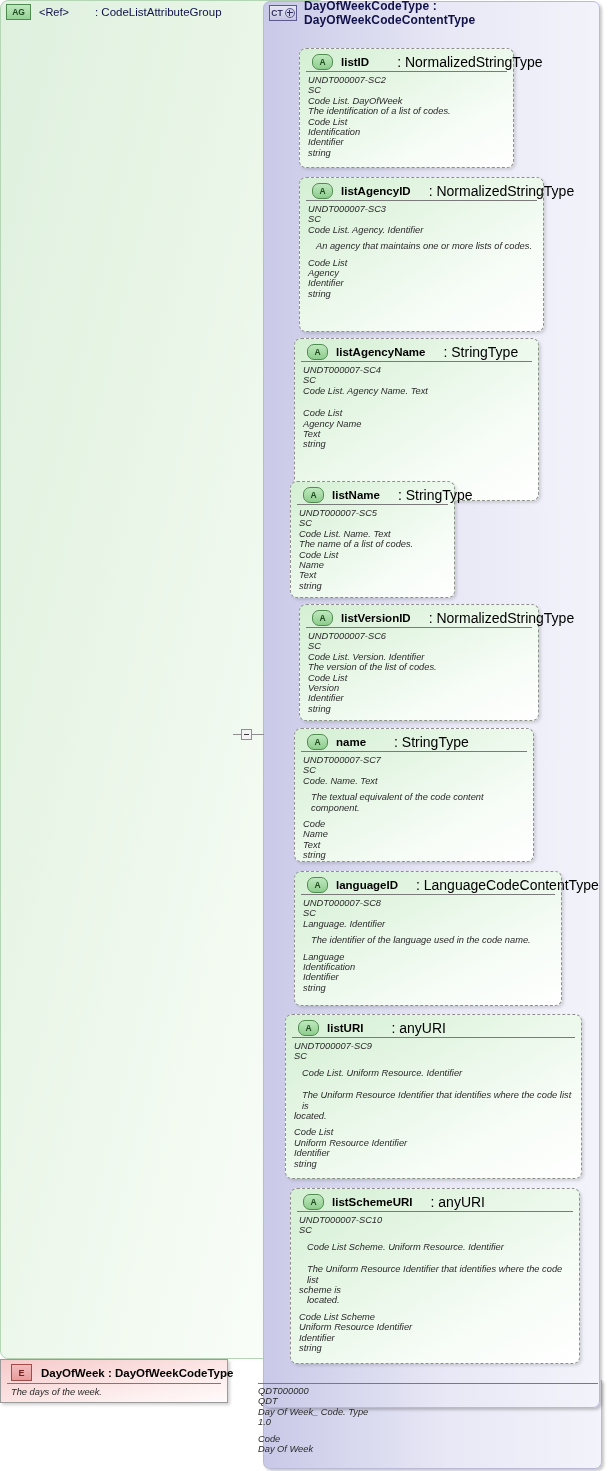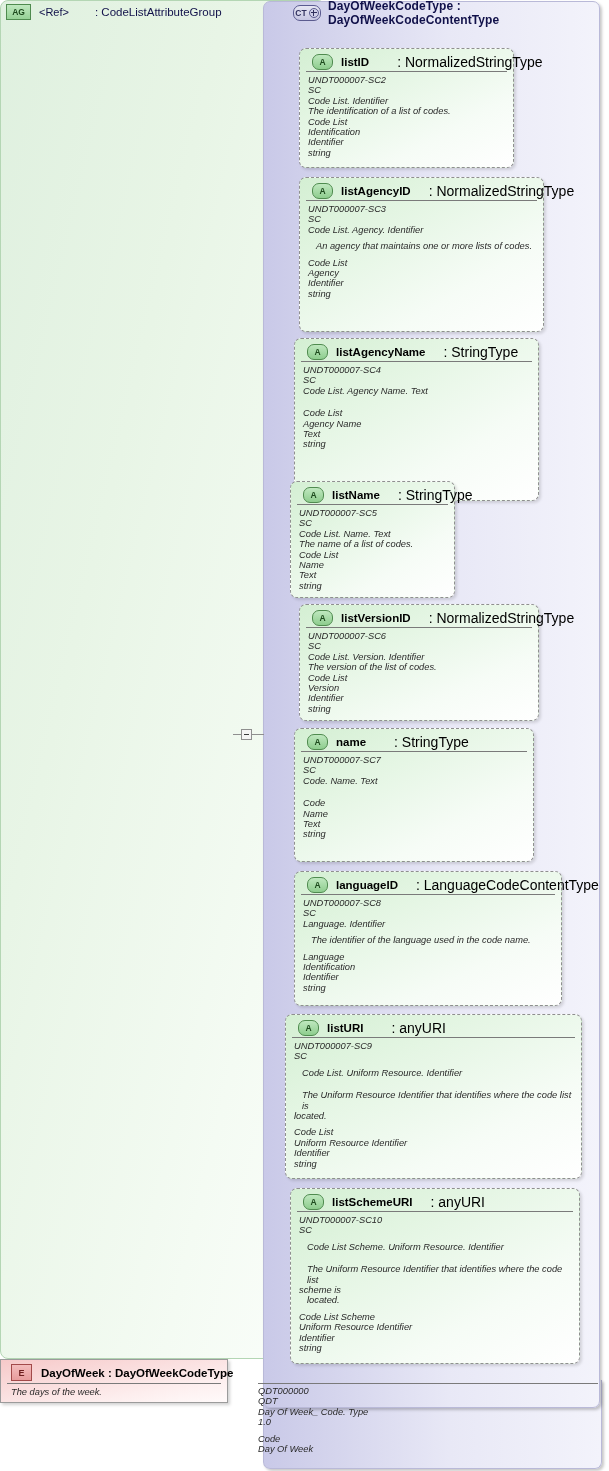--- a/index.html
+++ b/index.html
@@ -37,27 +37,26 @@
     padding-left: 5px;
     box-sizing: border-box;
   }
   #ct-title {
     font-size: 12px; font-weight: bold; color: #11114a;
     margin-left: 7px; letter-spacing: .1px;
   }
   .icon-ct {
     width: 26px; height: 14px;
     border: 1px solid #5b5b8f;
-    border-radius: 7px;
+    border-radius: 0;
     background: linear-gradient(to bottom,#e6e6f3,#c6c6e2);
     font-size: 8.5px; font-weight: bold; color: #32325f;
     display: flex; align-items: center; justify-content: center;
     letter-spacing: .2px;
     flex: 0 0 auto;
-    margin-left: 24px;
   }
   .icon-ct .plus {
     display: inline-block;
     width: 8px; height: 8px; margin-left: 2px;
     border: 1px solid #5b5b8f; border-radius: 50%;
     background: #cfcfe8;
     position: relative;
   }
   .icon-ct .plus::before, .icon-ct .plus::after {
     content:""; position:absolute; background:#2f2f5c;
@@ -247,21 +246,21 @@
 <div id="attrs-layer">
     <div class="attr" style="left: 299px; top: 48px; width: 215px; height: 120px;">
       <div class="attr-head">
         <span class="icon-a">A</span>
         <span class="attr-name">listID</span>
         <span class="attr-type pad-wide">: NormalizedStringType</span>
       </div>
       <div class="attr-body">
         <div class="ln">UNDT000007-SC2</div>
         <div class="ln">SC</div>
-        <div class="ln">Code List. Identifier</div>
+        <div class="ln">Code List. DayOfWeek</div>
         <div class="ln">The identification of a list of codes.</div>
         <div class="ln">Code List</div>
         <div class="ln">Identification</div>
         <div class="ln">Identifier</div>
         <div class="ln">string</div>
       </div>
     </div>
     <div class="attr" style="left: 299px; top: 177px; width: 245px; height: 155px;">
       <div class="attr-head">
         <span class="icon-a">A</span>
@@ -338,20 +337,21 @@
       <div class="attr-head">
         <span class="icon-a">A</span>
         <span class="attr-name">name</span>
         <span class="attr-type pad-wide">: StringType</span>
       </div>
       <div class="attr-body">
         <div class="ln">UNDT000007-SC7</div>
         <div class="ln">SC</div>
         <div class="ln">Code. Name. Text</div>
         <div class="gap"></div>
+        <div class="ln ind">The textual equivalent of the code content component.</div>
         <div class="gap"></div>
         <div class="ln">Code</div>
         <div class="ln">Name</div>
         <div class="ln">Text</div>
         <div class="ln">string</div>
       </div>
     </div>
     <div class="attr" style="left: 294px; top: 871px; width: 268px; height: 135px;">
       <div class="attr-head">
         <span class="icon-a">A</span>

